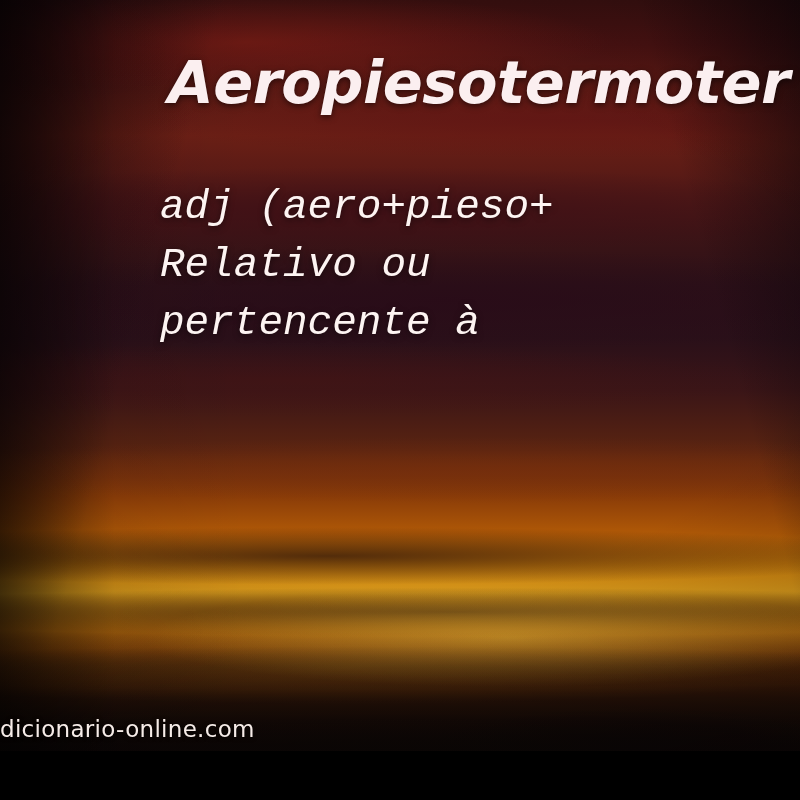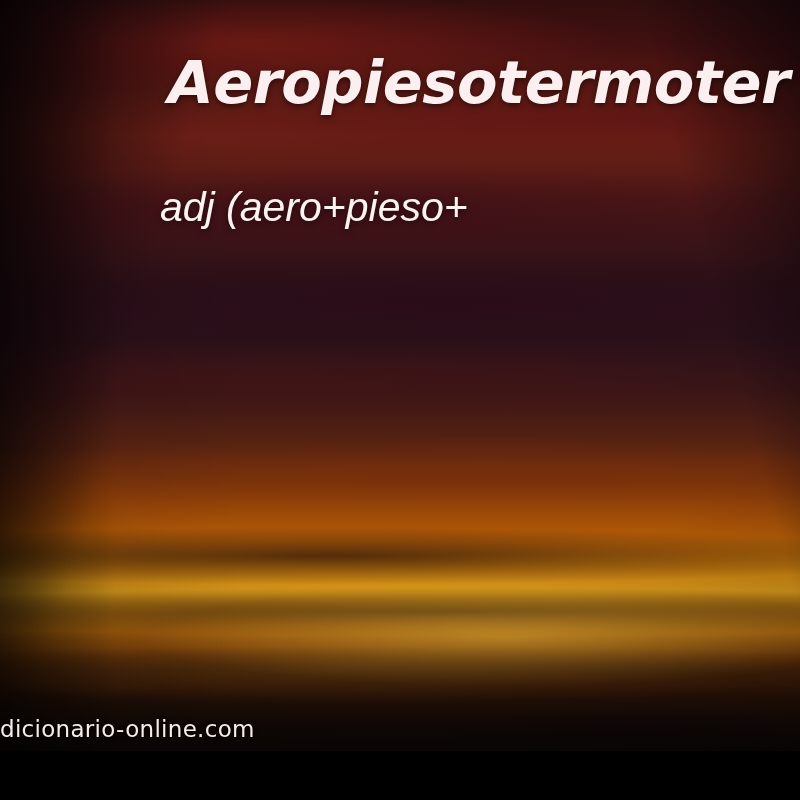--- a/index.html
+++ b/index.html
@@ -110,21 +110,21 @@
     color: #fbeff0;
     white-space: nowrap;
     letter-spacing: -0.5px;
     text-shadow: 0 2px 6px rgba(0,0,0,0.55);
   }
   .definition {
     position: absolute;
     left: 160px;
     top: 178px;
     width: 560px;
-    font-family: Liberation Sans, sans-serif;
+    font-family: Liberation Mono, monospace;
     font-style: italic;
     font-size: 41px;
     line-height: 1.42;
     color: #fdf4f2;
     text-shadow: 0 2px 6px rgba(0,0,0,0.5);
   }
   .definition .gram { white-space: pre-wrap; }
   .watermark {
     position: absolute;
     left: 0; right: 0;
@@ -147,18 +147,20 @@
   <div class="bg-glow"></div>
   <div class="bg-hill"></div>
   <div class="bg-vignette"></div>
 
   <div class="content">
 
     <div class="headword">Aeropiesotermoter</div>
 
     <div class="definition">
       <div class="gram">adj (aero+pieso+</div>
+      <div class="gram">Relativo ou</div>
+      <div class="gram">pertencente à</div>
     </div>
 
     <div class="watermark">dicionario-online.com</div>
 
   </div>
 </div>
 
 </body></html>

